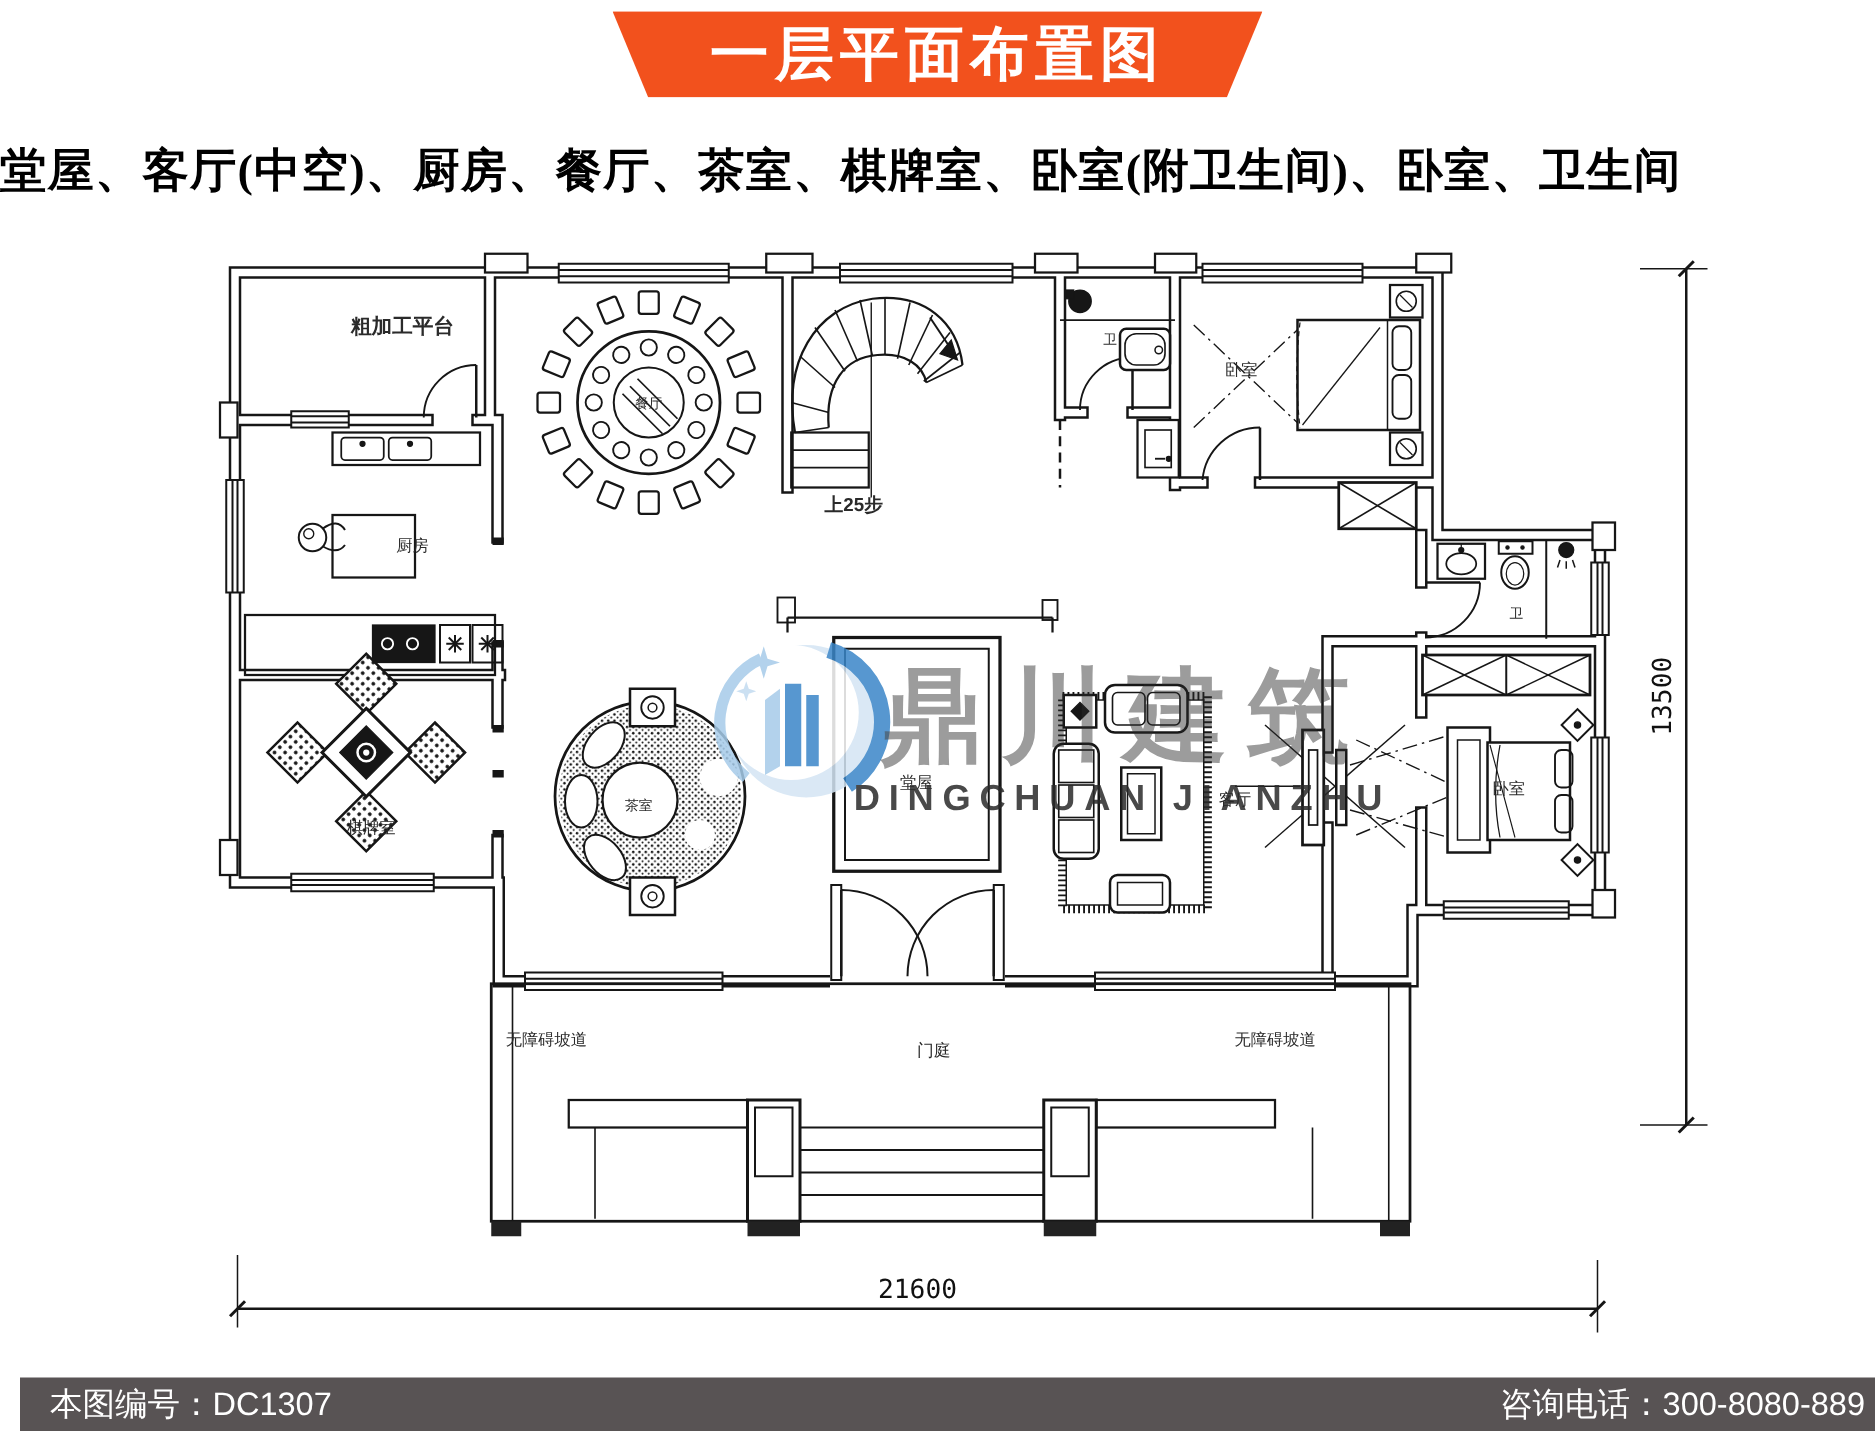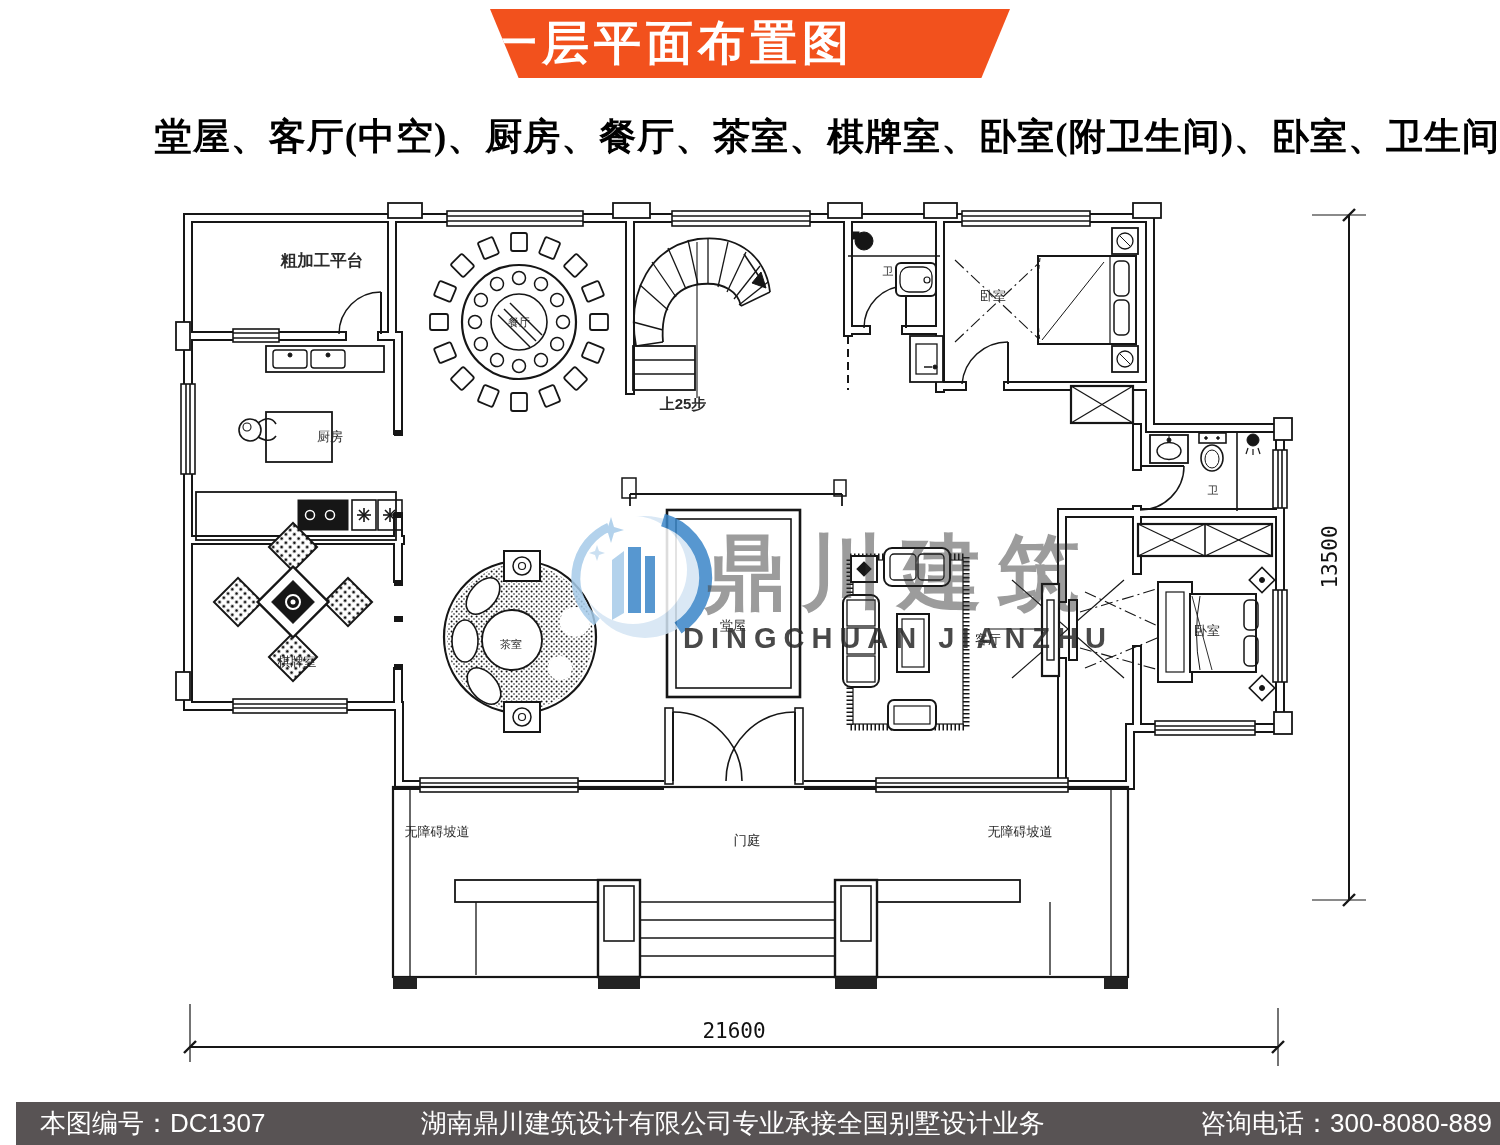--- a/index.html
+++ b/index.html
@@ -1,22 +1,22 @@
 <!DOCTYPE html>
 <html><head>
 <meta charset="utf-8">
 <style>
   html,body{margin:0;padding:0;background:#fff;}
   .stage{position:relative;width:1500px;height:1145px;background:#fff;overflow:hidden;
          font-family:"Liberation Sans",sans-serif;}
   .banner{position:absolute;left:490px;top:9px;width:520px;height:69px;background:#f2511d;
           clip-path:polygon(0 0,100% 0,94.5% 100%,5.5% 100%);
-          display:flex;align-items:center;justify-content:flex-start;}
+          display:flex;align-items:center;justify-content:center;}
   .banner span{color:#fff;font-size:47px;font-weight:bold;letter-spacing:5px;}
-  .subtitle{position:absolute;left:0;top:112px;width:100%;text-align:right;color:#000;
+  .subtitle{position:absolute;left:0;top:112px;width:100%;text-align:left;color:#000;
             font-family:"Liberation Serif","DejaVu Serif",serif;font-size:37px;font-weight:600;
             letter-spacing:1px;white-space:nowrap;}
   .planwrap{position:absolute;left:150px;top:190px;width:1300px;height:880px;text-align:center;}
   .footer{position:absolute;left:16px;top:1102px;width:1500px;height:43px;background:#585354;
           color:#fff;display:flex;align-items:center;justify-content:space-between;
           box-sizing:border-box;padding:0 24px;font-size:26px;white-space:nowrap;}
   svg text{font-family:"Liberation Sans",sans-serif;fill:#2a2a2a;}
   .dimtxt{font-family:"DejaVu Sans Mono",monospace;font-size:21px;fill:#111;}
   .roomlbl{font-size:13px;}
   .roomlbl-sm{font-size:11px;}
@@ -613,17 +613,16 @@
         <path d="M597,545 L599,551 L605,553 L599,555 L597,561 L595,555 L589,553 L595,551 Z" fill="#c3dbf0"></path>
       </g>
       <text x="900" y="601" text-anchor="middle" style="font-size:82px;font-weight:bold;letter-spacing:16px;" fill="#9c9c9c" opacity="0.55">鼎川建筑</text>
       <text x="898" y="648" text-anchor="middle" style="font-size:29px;font-weight:bold;letter-spacing:7px;" fill="#b3d2ec">DINGCHUAN JIANZHU</text>
     </g>
   </svg>
   </div>
 
   <div class="footer">
     <span>本图编号：DC1307</span>
-    <span>湖南鼎川建筑设计有限公司专业承接全国别墅设计业务</span>
     <span>咨询电话：300-8080-889</span>
   </div>
 
 </div>
 
 </body></html>

